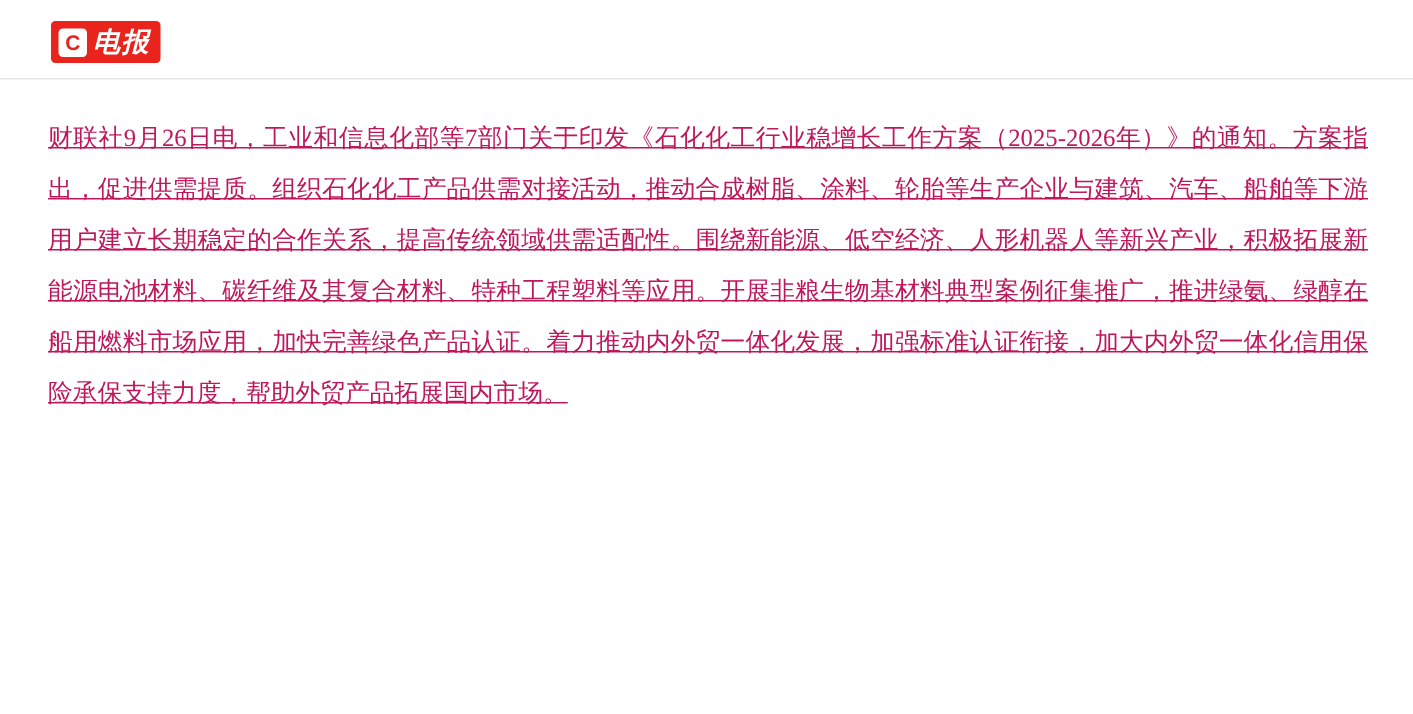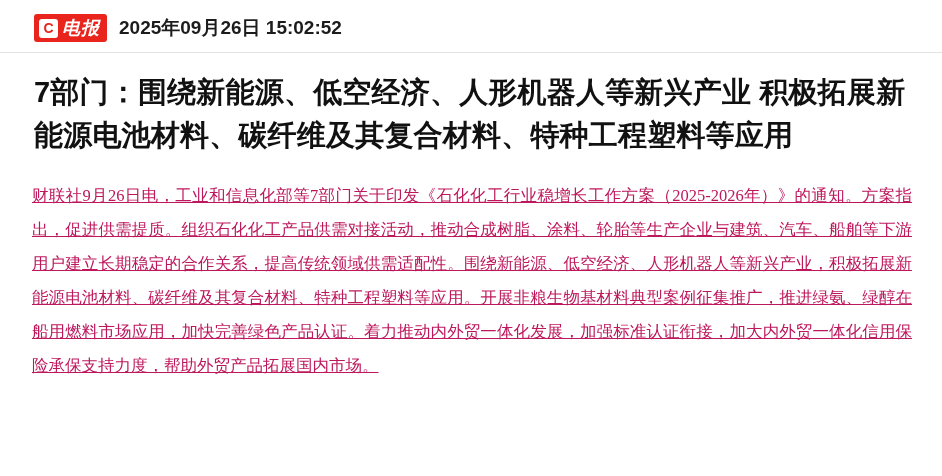--- a/index.html
+++ b/index.html
@@ -93,22 +93,20 @@
 </head>
 <body>
 
 <div class="page">
 
   <div class="header">
     <div class="brand">
       <span class="brand-mark">C</span>
       <span class="brand-text">电报</span>
     </div>
-    <div class="timestamp">2025年09月26日 15:02:52</div>
   </div>
 
   <div class="header-rule"></div>
 
-  <h1 class="title">7部门：围绕新能源、低空经济、人形机器人等新兴产业 积极拓展新能源电池材料、碳纤维及其复合材料、特种工程塑料等应用</h1>
 
   <div class="body-text">财联社9月26日电，工业和信息化部等7部门关于印发《石化化工行业稳增长工作方案（2025-2026年）》的通知。方案指出，促进供需提质。组织石化化工产品供需对接活动，推动合成树脂、涂料、轮胎等生产企业与建筑、汽车、船舶等下游用户建立长期稳定的合作关系，提高传统领域供需适配性。围绕新能源、低空经济、人形机器人等新兴产业，积极拓展新能源电池材料、碳纤维及其复合材料、特种工程塑料等应用。开展非粮生物基材料典型案例征集推广，推进绿氨、绿醇在船用燃料市场应用，加快完善绿色产品认证。着力推动内外贸一体化发展，加强标准认证衔接，加大内外贸一体化信用保险承保支持力度，帮助外贸产品拓展国内市场。</div>
 
 </div>
 
 </body></html>

